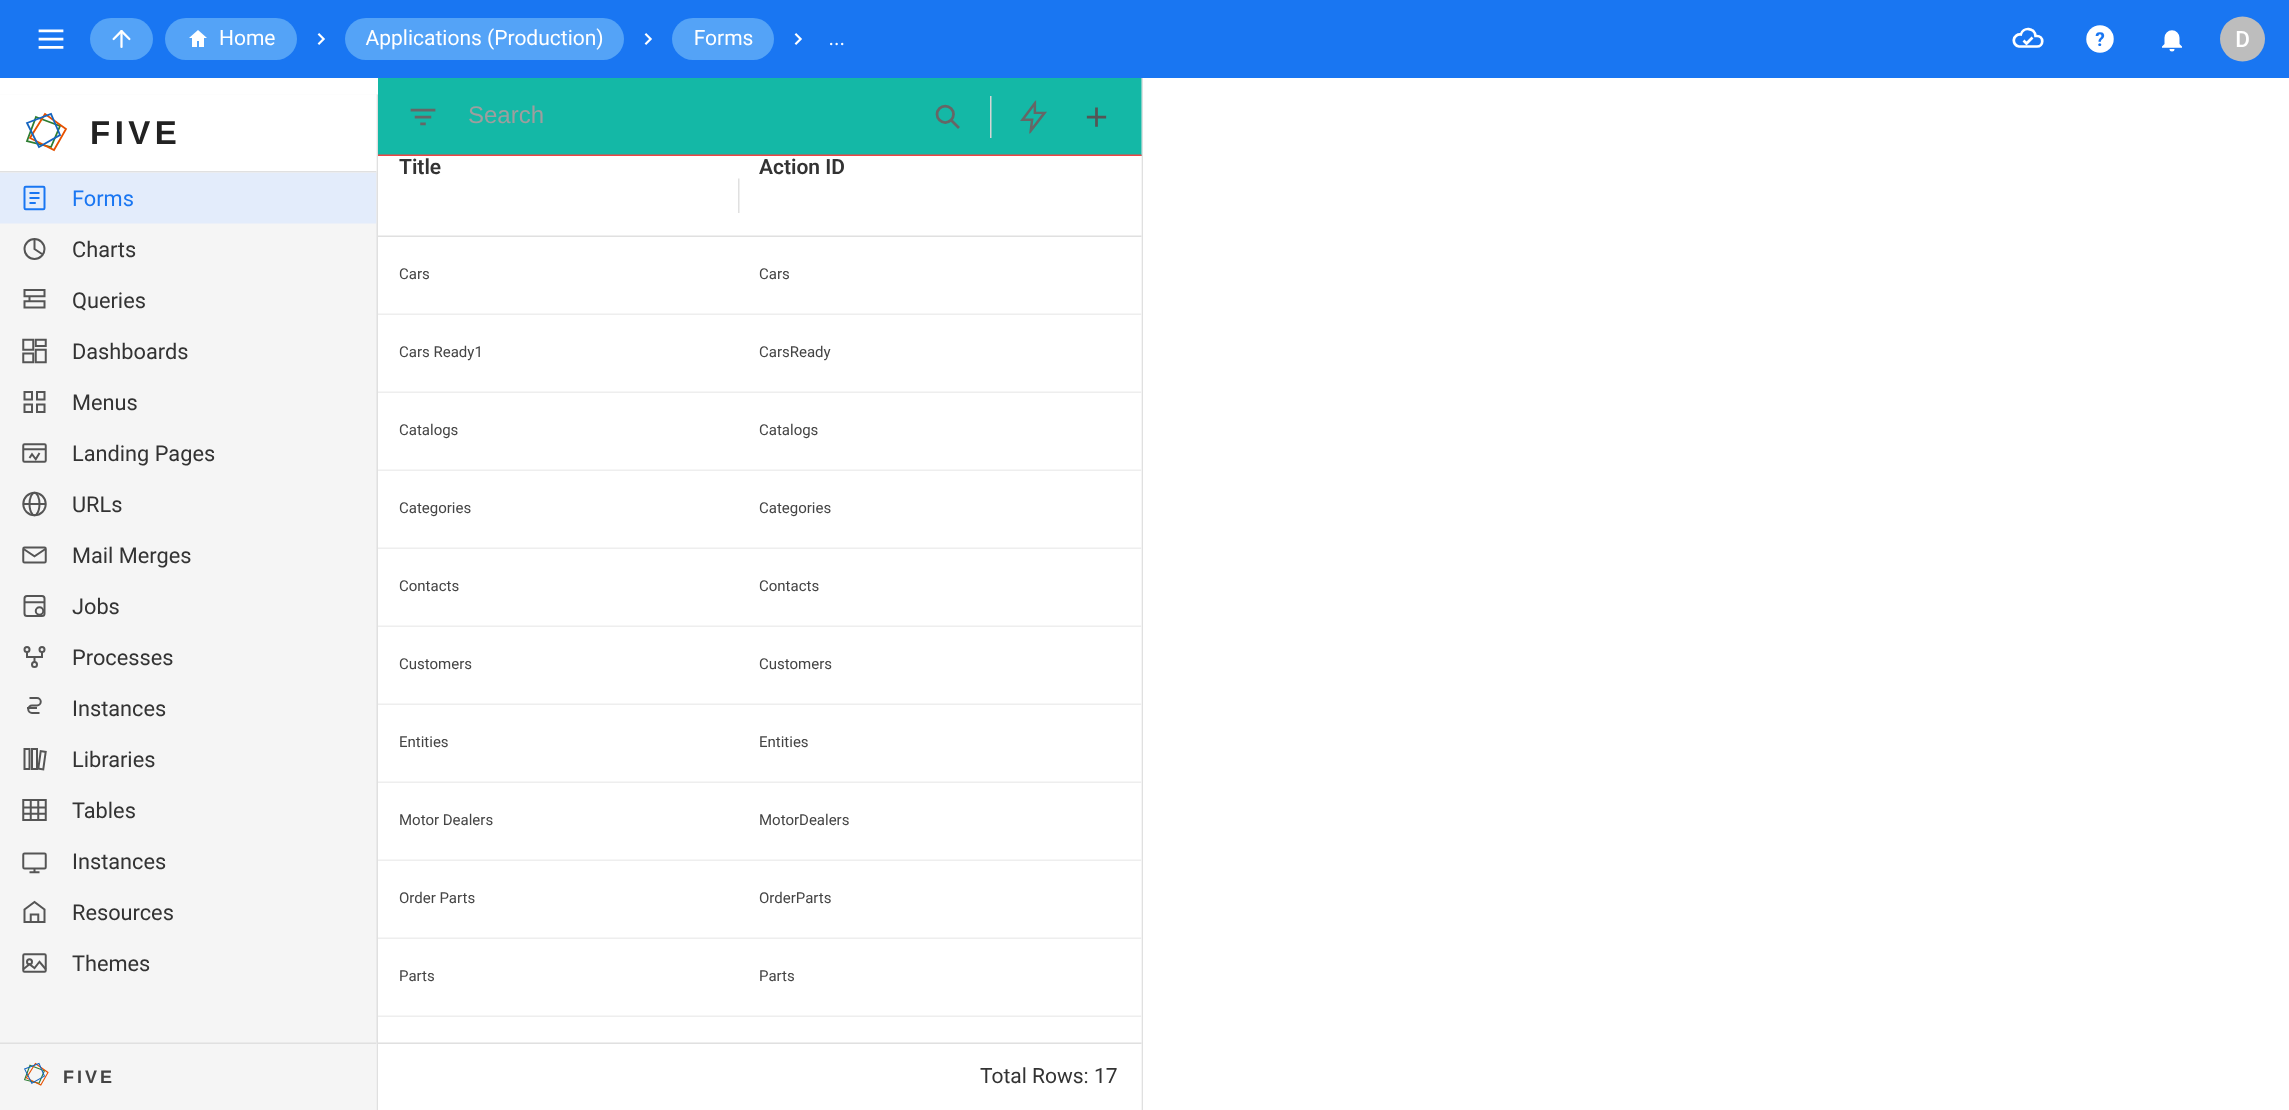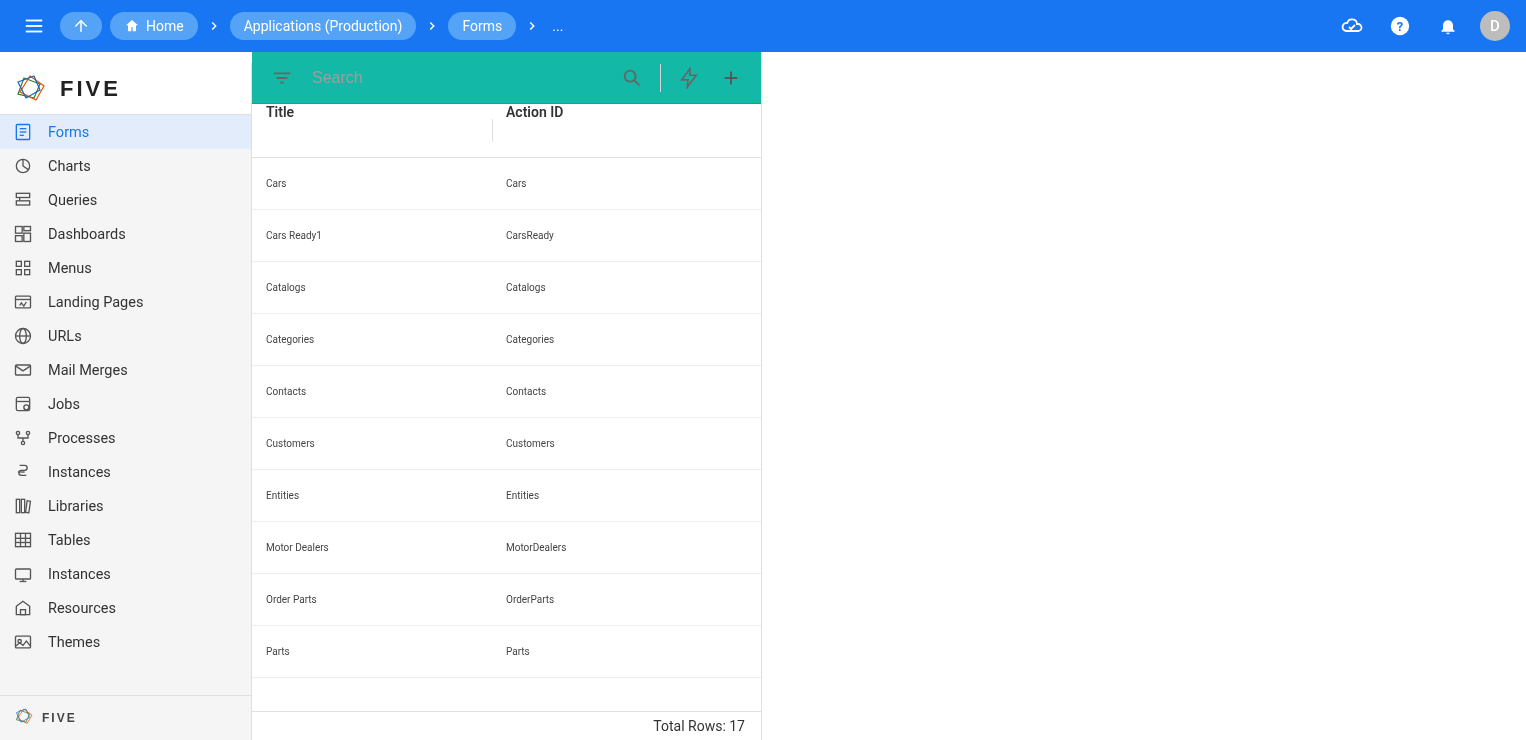--- a/index.html
+++ b/index.html
@@ -151,21 +151,21 @@
     display:flex; height:52px; align-items:center;
     border-bottom:1px solid #eee;
     font-size:10px; color:#444;
     cursor:pointer;
   }
   .cell { padding:0 14px; }
   .cell.title { width:240px; }
   .cell.action { flex:1; }
 
   .table-foot {
-    height:29px;
+    height:45px;
     display:flex; align-items:center; justify-content:flex-end;
     padding:0 16px;
     background:#fff;
     border-top:1px solid #e0e0e0;
     font-size:14px; color:#333;
   }
 
   
   .right-blank { flex:1; background:#fff; }
 

